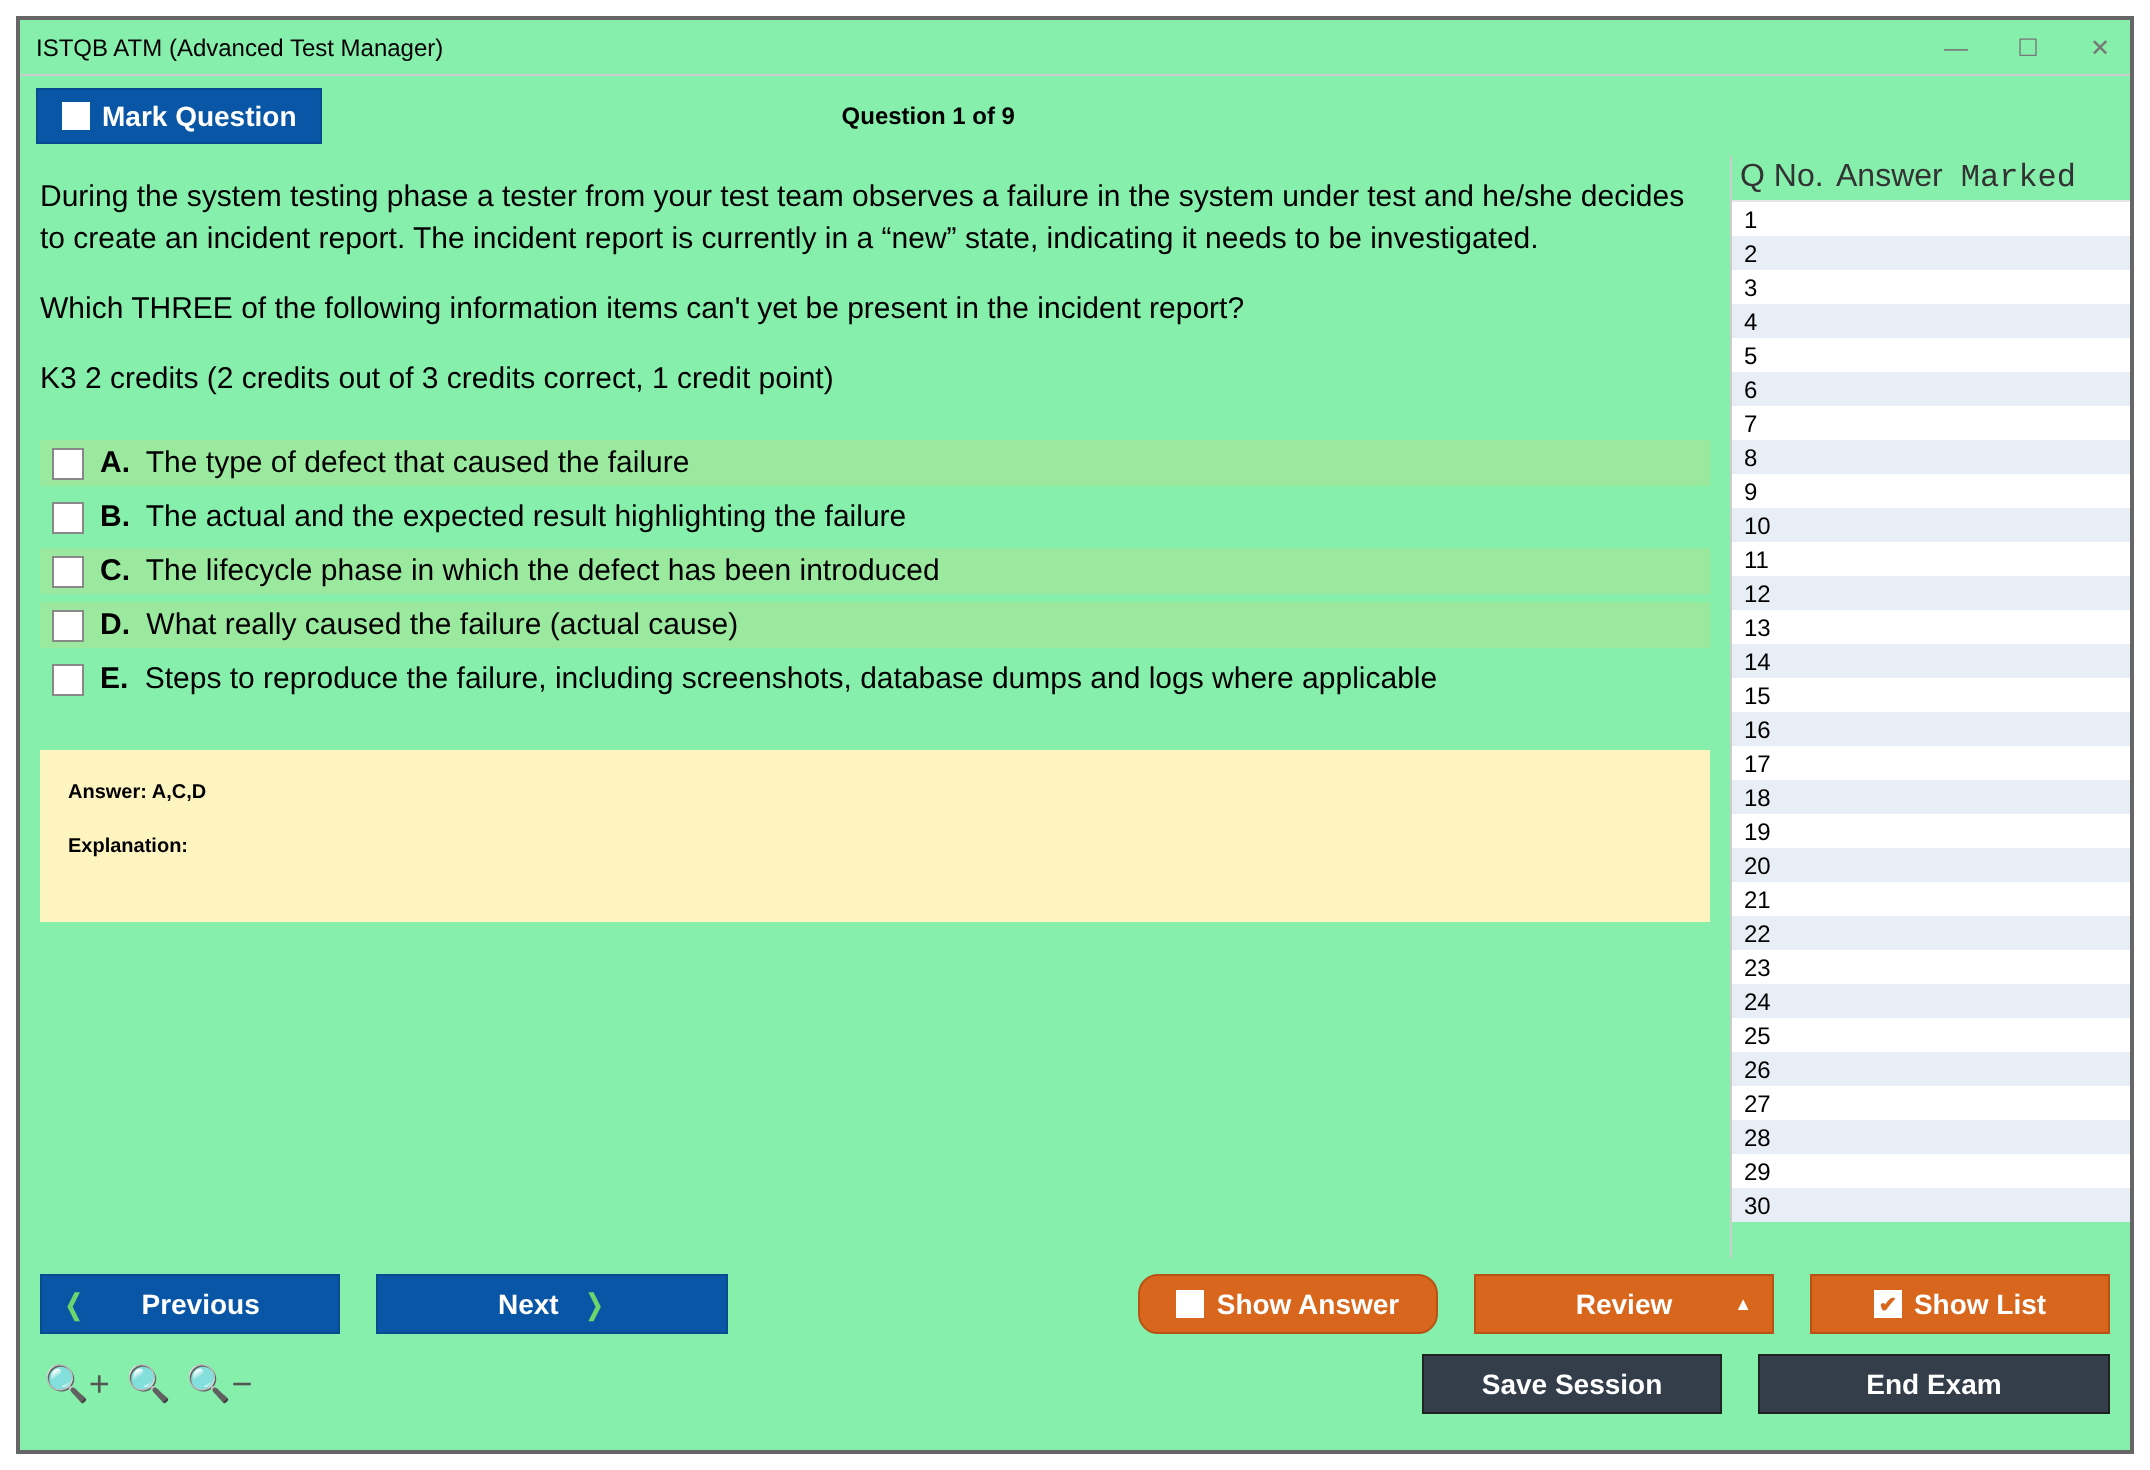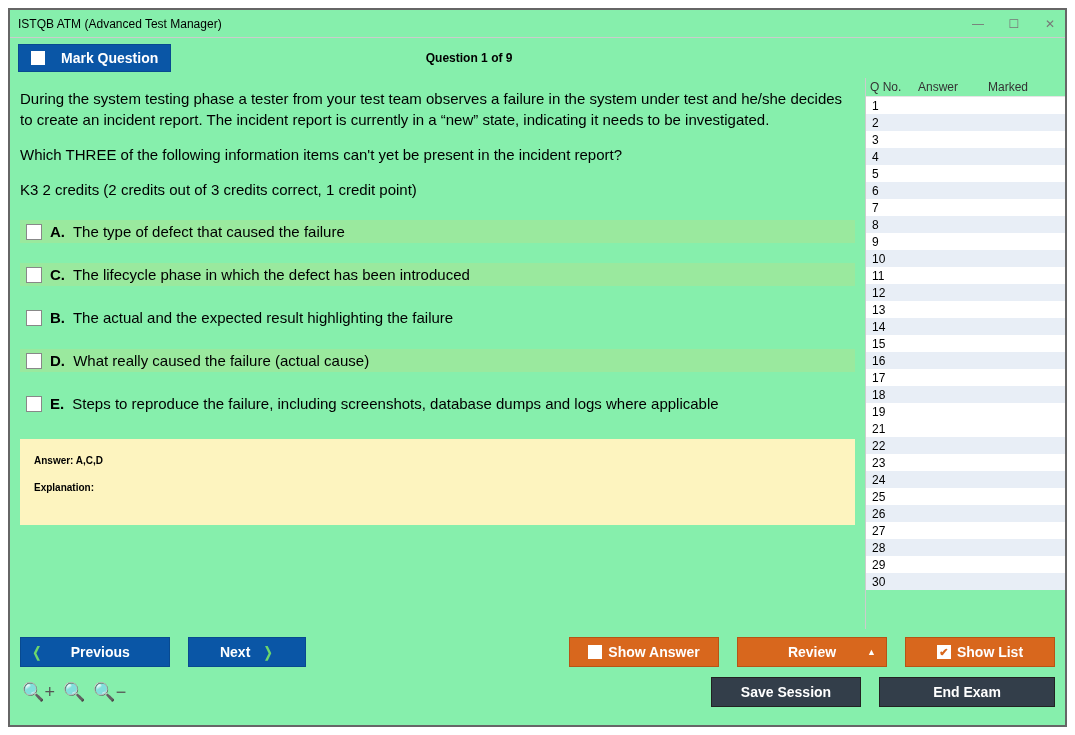--- a/index.html
+++ b/index.html
@@ -3,54 +3,54 @@
 <meta charset="utf-8">
 <style>
   * { box-sizing: border-box; }
   body { margin: 0; padding: 8px; font-family: Arial, sans-serif; font-size: 13px; color: #000; background: #fff; }
   .window { border: 2px solid #666; width: 1059px; height: 719px; display: flex; flex-direction: column; background: #86efac; }
   .titlebar { display: flex; align-items: center; height: 28px; font-size: 12px; padding: 0 8px; border-bottom: 1px solid #ccc; }
   .titlebar-text { flex: 1; }
   .win-controls { display: flex; gap: 22px; color: #777; }
   .win-btn { width: 14px; height: 14px; display: inline-flex; align-items: center; justify-content: center; cursor: default; }
   .topbar { display: flex; align-items: center; padding: 6px 8px; gap: 10px; }
-  .mark-btn { display: inline-flex; align-items: center; gap: 16px; background: #0a56a6; color: #fff; font-weight: bold; font-size: 14px; padding: 5px 12px; border: 1px solid #084a90; cursor: pointer; }
+  .mark-btn { display: inline-flex; align-items: center; gap: 6px; background: #0a56a6; color: #fff; font-weight: bold; font-size: 14px; padding: 5px 12px; border: 1px solid #084a90; cursor: pointer; }
   .chk { width: 14px; height: 14px; background: #fff; border: 1px solid #fff; display: inline-block; }
   .q-header { font-size: 12px; font-weight: bold; text-align: center; flex: 1; padding-right: 300px; }
   .content { display: flex; flex: 1; overflow: hidden; }
   .left { flex: 1; padding: 4px 10px 4px 10px; overflow-y: auto; font-size: 15px; }
   .question-text p { margin: 6px 0 14px 0; line-height: 1.4; }
   .options { margin-top: 20px; }
-  .opt { display: flex; align-items: center; gap: 8px; padding: 3px 6px; margin-bottom: 20px; }
+  .opt { display: flex; align-items: center; gap: 8px; padding: 3px 6px; margin-bottom: 4px; }
   .opt .box { width: 16px; height: 16px; border: 1px solid #888; background: #fff; cursor: pointer; flex-shrink: 0; }
   .opt.correct { background: #9ae99e; }
   .opt-text b { margin-right: 4px; }
   .answer-panel { background: #fdf4bf; padding: 16px 14px; margin-top: 24px; font-size: 10px; }
   .answer-panel p { margin: 0 0 16px 0; font-weight: bold; }
   .right { width: 200px; border-left: 1px solid #ccc; display: flex; flex-direction: column; font-size: 12px; }
-  .rhead { display: flex; padding: 2px 4px; font-size: 12px; color: #333; border-bottom: 1px solid #e5e5e5; }
+  .rhead { display: flex; padding: 2px 4px; font-size: 16px; color: #333; border-bottom: 1px solid #e5e5e5; }
   .rhead span:nth-child(1){ width:48px; }
   .rhead span:nth-child(2){ width:60px; }
-  .rhead span:nth-child(3){ width:60px; text-align:center; }
+  .rhead span:nth-child(3){ width:60px; text-align:right;font-family:Liberation Mono, monospace; }
   .rows { flex: 1; overflow-y: scroll; }
   .row { display: flex; align-items: center; height: 17px; padding: 0 6px; font-size: 12px; }
   .row.even { background: #e8eef6; }
   .row.odd { background: #fff; }
   .row .n { width: 42px; }
   .footer { padding: 8px 10px 8px 10px; }
   .footer-row { display: flex; align-items: center; gap: 18px; margin-bottom: 10px; }
   .btn { display: inline-flex; align-items: center; justify-content: center; gap: 6px; height: 30px; font-weight: bold; font-size: 14px; cursor: pointer; border: 1px solid transparent; }
   .btn.blue { background: #0a56a6; color: #fff; border-color: #084a90; }
   .btn.orange { background: #d8671d; color: #fff; border-color: #b75415; }
   .btn.dark { background: #333e4a; color: #fff; border-color: #222; }
   .btn.prev { width: 150px; justify-content: flex-start; padding-left: 10px; }
   .btn.prev .arrow { color: #6cd66c; margin-right: 22px; }
-  .btn.next { width: 118px; }
+  .btn.next { width: 176px; }
   .btn.next .arrow { color: #6cd66c; margin-left: 6px; }
-  .btn.showans { width: 150px; }
+  .btn.showans { width: 150px; border-radius: 10px; }
   .btn.review { width: 150px; position: relative; }
   .btn.review .caret { position: absolute; right: 10px; font-size: 9px; }
   .btn.showlist { width: 150px; }
   .btn.save { width: 150px; }
   .btn.end { width: 176px; }
   .spacer { flex: 1; }
   .chk2 { width: 14px; height: 14px; background: #fff; display: inline-flex; align-items:center; justify-content:center; color:#d8671d; font-size:11px; }
   .zoom-row { display: flex; gap: 8px; color: #555; font-size: 18px; padding-left: 2px; }
   .zoom-row span { cursor: pointer; }
 </style>
@@ -80,27 +80,27 @@
       <div class="question-text">
         <p>During the system testing phase a tester from your test team observes a failure in the system under test and he/she decides to create an incident report. The incident report is currently in a “new” state, indicating it needs to be investigated.</p>
         <p>Which THREE of the following information items can't yet be present in the incident report?</p>
         <p>K3 2 credits (2 credits out of 3 credits correct, 1 credit point)</p>
       </div>
       <div class="options" id="options">
           <div class="opt correct">
             <span class="box"></span>
             <span class="opt-text"><b>A.</b> The type of defect that caused the failure</span>
           </div>
+          <div class="opt">
+            <span class="box"></span>
+            <span class="opt-text"><b>B.</b> The actual and the expected result highlighting the failure</span>
+          </div>
           <div class="opt correct">
             <span class="box"></span>
             <span class="opt-text"><b>C.</b> The lifecycle phase in which the defect has been introduced</span>
-          </div>
-          <div class="opt">
-            <span class="box"></span>
-            <span class="opt-text"><b>B.</b> The actual and the expected result highlighting the failure</span>
           </div>
           <div class="opt correct">
             <span class="box"></span>
             <span class="opt-text"><b>D.</b> What really caused the failure (actual cause)</span>
           </div>
           <div class="opt">
             <span class="box"></span>
             <span class="opt-text"><b>E.</b> Steps to reproduce the failure, including screenshots, database dumps and logs where applicable</span>
           </div>
         </div>
@@ -167,20 +167,23 @@
           </div>
           <div class="row odd">
             <span class="n">17</span>
           </div>
           <div class="row even">
             <span class="n">18</span>
           </div>
           <div class="row odd">
             <span class="n">19</span>
           </div>
+          <div class="row even">
+            <span class="n">20</span>
+          </div>
           <div class="row odd">
             <span class="n">21</span>
           </div>
           <div class="row even">
             <span class="n">22</span>
           </div>
           <div class="row odd">
             <span class="n">23</span>
           </div>
           <div class="row even">

